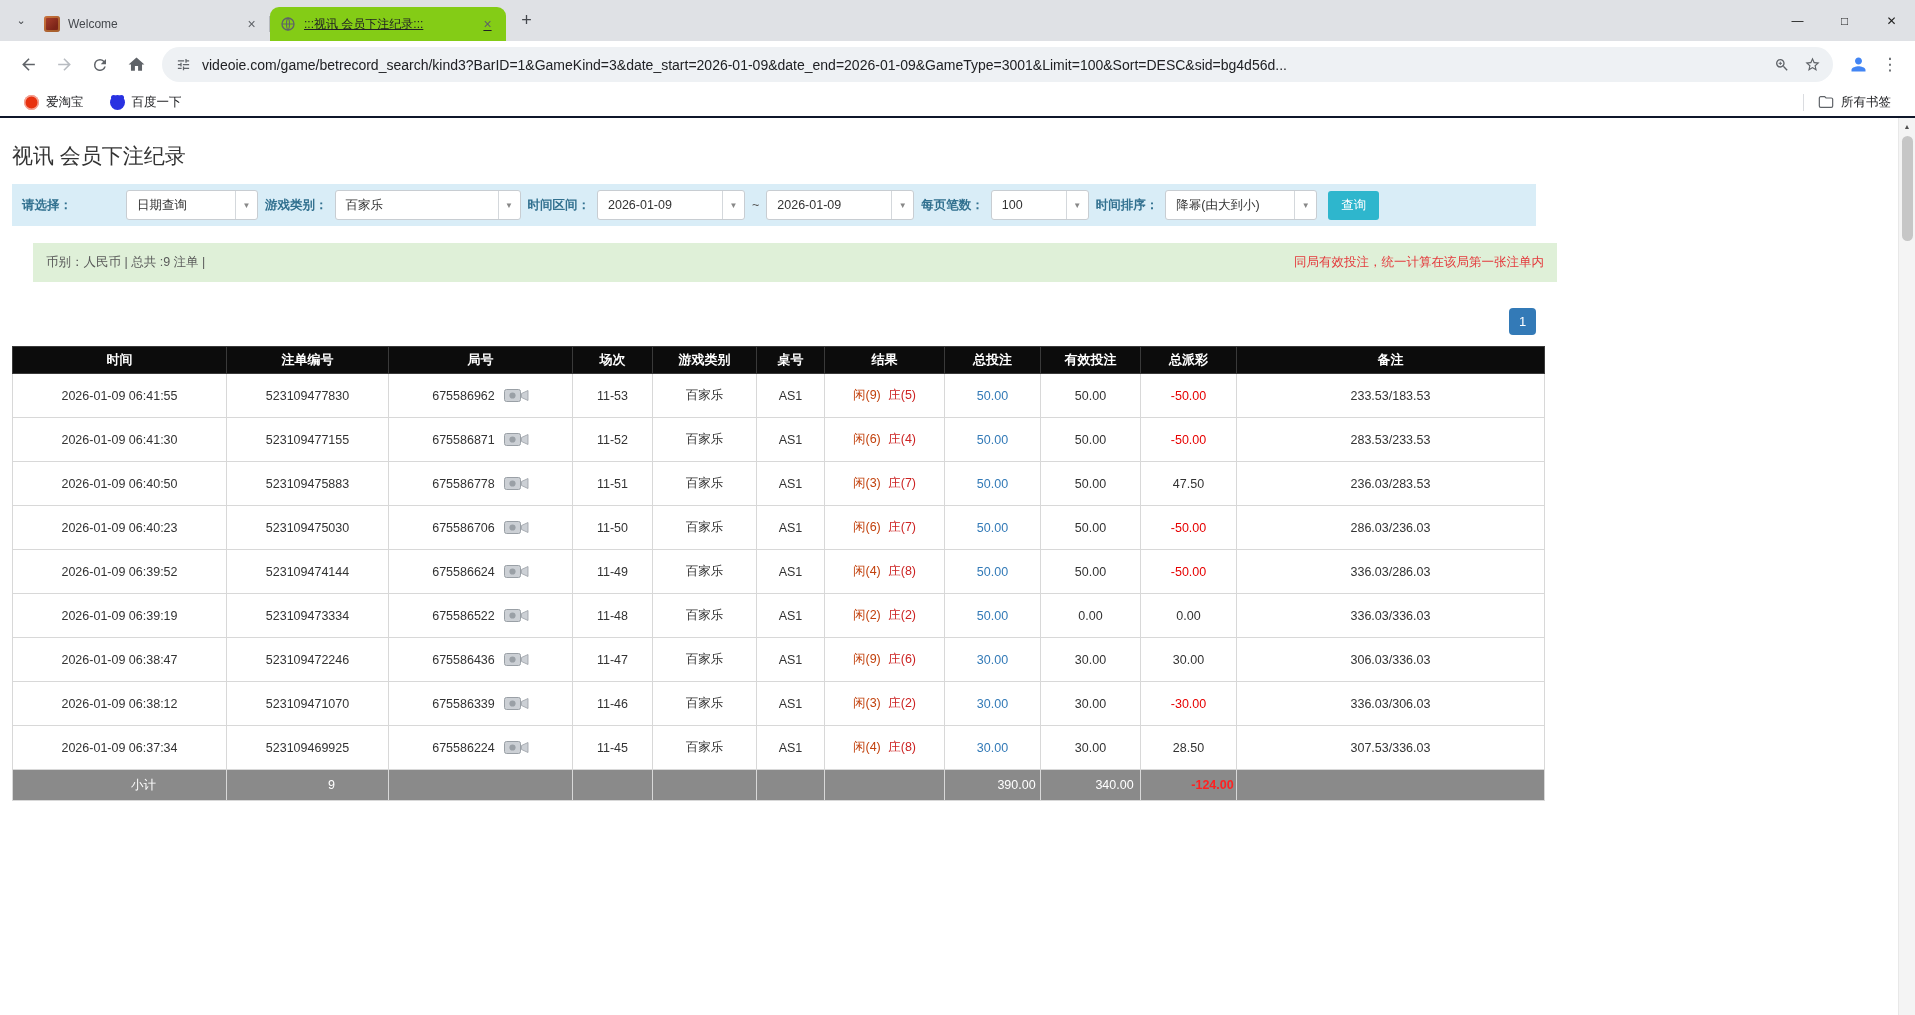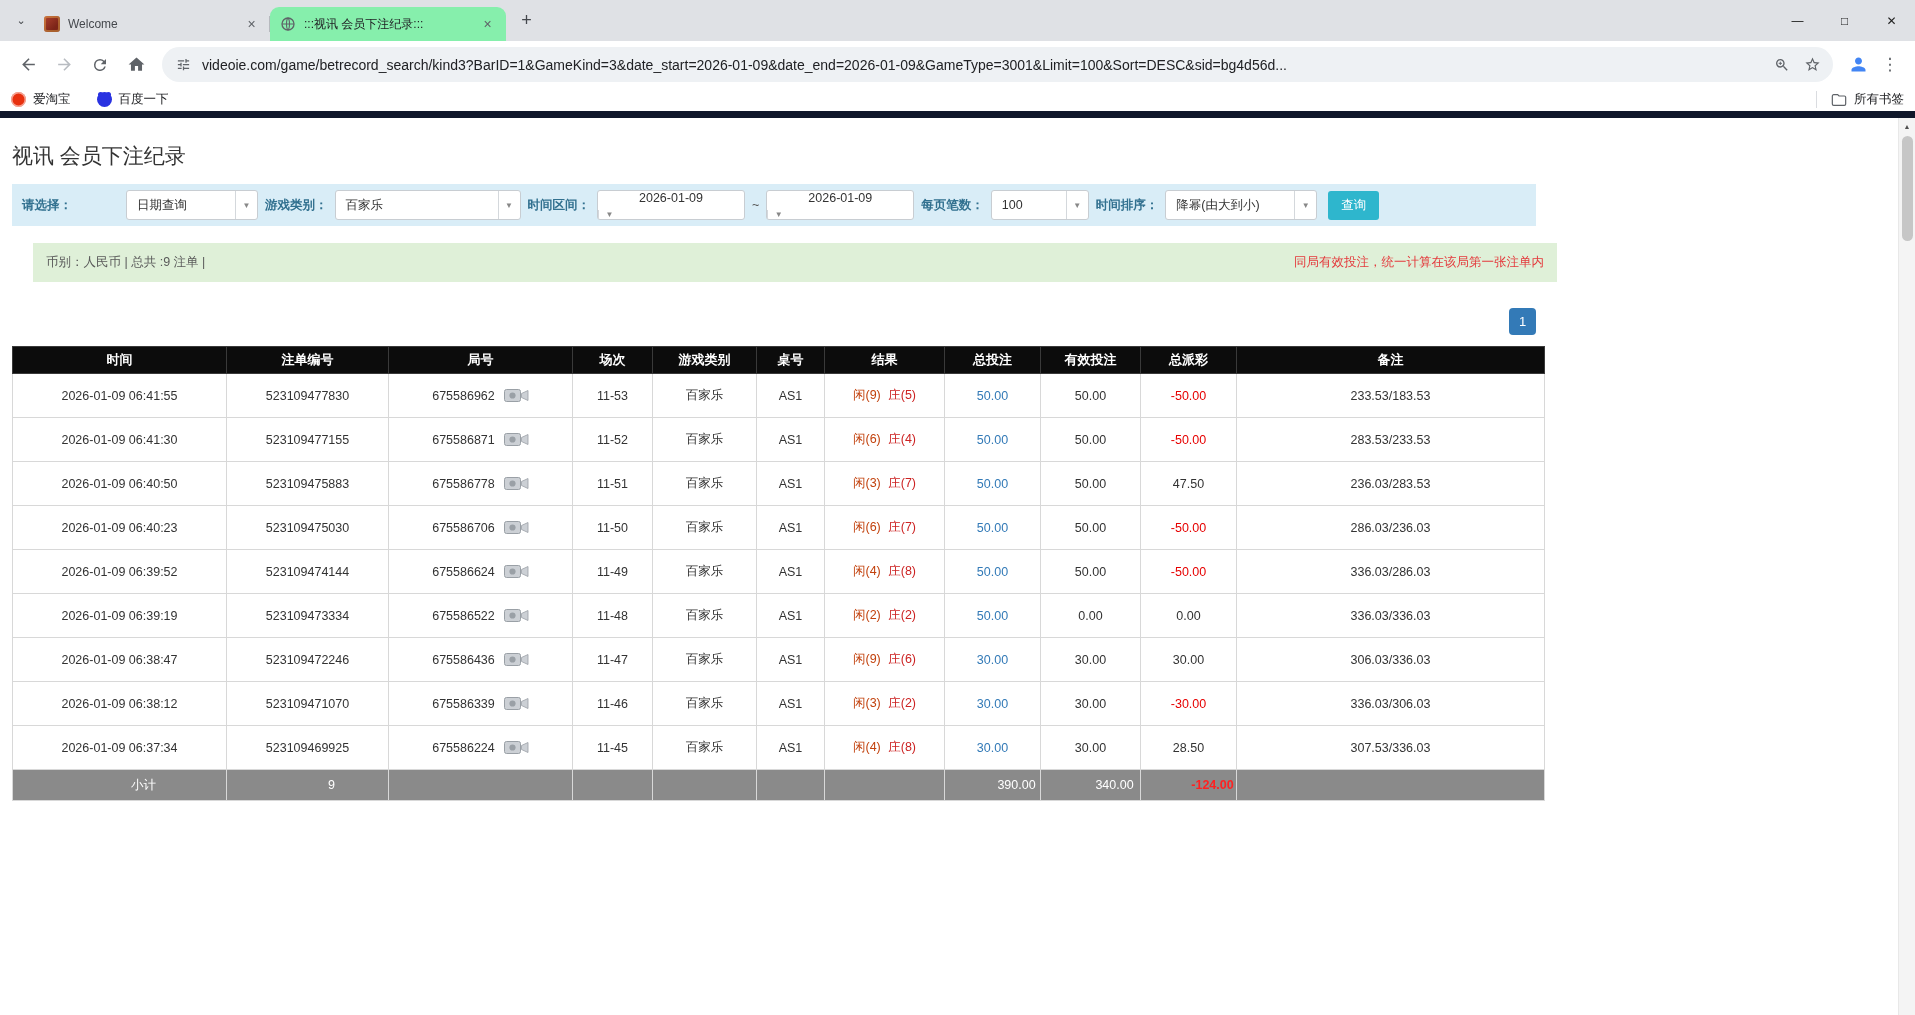--- a/index.html
+++ b/index.html
@@ -4,21 +4,21 @@
 <style>
   * { margin:0; padding:0; box-sizing:border-box; }
   html,body { width:1915px; height:1015px; overflow:hidden; }
   body { font-family:"Liberation Sans", sans-serif; background:#fff; }
   .browser { width:100%; height:100%; display:flex; flex-direction:column; }
 
   
   .tabbar { height:41px; background:#dfe1e5; display:flex; align-items:flex-end; padding-left:8px; flex:none; }
   .tab-search-btn { width:26px; height:26px; align-self:center; border-radius:50%; display:flex; align-items:center; justify-content:center; color:#45484d; font-size:11px; cursor:pointer; }
   .tab { width:236px; height:34px; display:flex; align-items:center; padding:0 10px; font-size:12px; color:#45484d; border-radius:9px 9px 0 0; position:relative; cursor:pointer; }
-  .tab.active { background:#86efac; color:#202124; }
+  .tab.active { background:#84cc16; color:#202124;text-decoration:underline; }
   .tab:not(.active)::after { content:""; position:absolute; right:0; top:9px; bottom:9px; width:1px; background:#b6b9be; }
   .favicon { width:16px; height:16px; margin-right:8px; flex:none; }
   .favicon-welcome { background:linear-gradient(135deg,#b0422f 0%,#7c2418 70%); border-radius:3px; box-shadow:inset 0 0 0 2px rgba(255,210,90,.35); }
   .globe-icon svg { display:block; }
   .tab-title { flex:1; overflow:hidden; white-space:nowrap; }
   .tab-close { width:17px; height:17px; flex:none; display:flex; align-items:center; justify-content:center; border-radius:50%; font-size:14px; color:#5f6368; cursor:pointer; }
   .newtab-btn { width:27px; height:27px; margin:0 7px; align-self:center; display:flex; align-items:center; justify-content:center; font-size:18px; color:#45484d; border-radius:50%; cursor:pointer; }
   .win-controls { margin-left:auto; display:flex; align-self:stretch; }
   .win-btn { width:47px; display:flex; align-items:center; justify-content:center; font-size:12px; color:#1b1b1b; cursor:pointer; }
 
@@ -27,38 +27,38 @@
   .nav-btn { width:36px; height:36px; border-radius:50%; display:flex; align-items:center; justify-content:center; color:#5f6368; cursor:pointer; flex:none; }
   .nav-btn.disabled { color:#b8bcc1; }
   .addrbar { flex:1; height:35px; background:#eef1f4; border-radius:18px; display:flex; align-items:center; padding:0 6px 0 14px; margin:0 8px; cursor:text; }
   .site-info-icon { color:#5f6368; display:flex; flex:none; }
   .url-text { flex:1; font-size:14px; color:#202124; white-space:nowrap; overflow:hidden; margin-left:11px; }
   .addr-icon { width:30px; height:30px; display:flex; align-items:center; justify-content:center; color:#5f6368; cursor:pointer; flex:none; }
   .profile-btn { width:34px; height:34px; display:flex; align-items:center; justify-content:center; flex:none; cursor:pointer; }
   .menu-btn { width:30px; height:34px; display:flex; align-items:center; justify-content:center; font-size:17px; color:#5f6368; cursor:pointer; flex:none; }
 
   
-  .bookmarksbar { height:30px; background:#fff; display:flex; align-items:center; padding:0 11px; font-size:12.5px; color:#202124; border-bottom:7px solid #0f172a; flex:none; }
+  .bookmarksbar { height:30px; background:#fff; display:flex; align-items:center; padding:0 24px; font-size:12.5px; color:#202124; border-bottom:2px solid #0f172a; flex:none; }
   .bookmark { display:flex; align-items:center; gap:7px; margin-right:26px; cursor:pointer; }
   .bm-icon { width:15px; height:15px; border-radius:3px; flex:none; }
   .bm-icon.taobao { background:#e8310f; box-shadow:inset 0 0 0 1.5px rgba(255,255,255,.55); border-radius:50%; }
   .bm-icon.baidu { background:#2932e1; border-radius:50%; box-shadow: -4px -5px 0 -5px #2932e1, 4px -5px 0 -5px #2932e1; }
   .bookmarks-right { margin-left:auto; display:flex; align-items:center; gap:7px; padding-left:14px; border-left:1px solid #dadce0; cursor:pointer; }
   .folder-icon { color:#5f6368; display:flex; }
 
   
   .content { flex:1; background:#fff; position:relative; padding-left:12px; overflow:hidden; }
   .page-title { font-size:21px; font-weight:400; color:#333; margin:24px 0 14px; }
 
   .filterbar { width:1524px; background:#d9edf7; padding:6px 10px; display:flex; align-items:center; gap:7px; }
   .flabel { color:#31708f; font-weight:bold; font-size:12.5px; white-space:nowrap; }
   .select { display:flex; align-items:center; background:#fff; border:1px solid #c8cdd2; border-radius:3px; height:30px; font-size:12.5px; color:#333; cursor:pointer; }
   .select .val { padding:0 10px; flex:1; white-space:nowrap; overflow:hidden; }
   .select .arrow { width:22px; align-self:stretch; border-left:1px solid #d4d8dc; display:flex; align-items:center; justify-content:center; color:#888; font-size:8px; flex:none; }
-  .w-choose { width:132px;margin-left:47px; } .w-game { width:186px; } .w-date { width:148px;flex-direction:column; } .w-per { width:98px; } .w-sort { width:152px; }
+  .w-choose { width:132px;margin-left:47px; } .w-game { width:186px; } .w-date { width:148px; } .w-per { width:98px; } .w-sort { width:152px; }
   .tilde { color:#555; font-size:12.5px; }
   .btn-search { background:#2eb6cd; color:#fff; border:none; border-radius:3px; height:29px; padding:0 13px; font-size:12.5px; margin-left:4px; cursor:pointer; display:flex; align-items:center; }
 
   .summarybar { width:1524px; background:#dff0d8; margin-top:17px; padding:11px 13px; display:flex; align-items:center; justify-content:space-between; font-size:12.5px;margin-left:21px; }
   .summary-left { color:#5a5a5a; }
   .summary-right { color:#e4393c; }
 
   .pagination { width:1524px; display:flex; justify-content:flex-end; margin-top:26px; margin-bottom:11px; }
   .page-btn { min-width:27px; height:27px; background:#337ab7; color:#fff; display:flex; align-items:center; justify-content:center; border-radius:4px; font-size:13px; cursor:pointer; }
 

